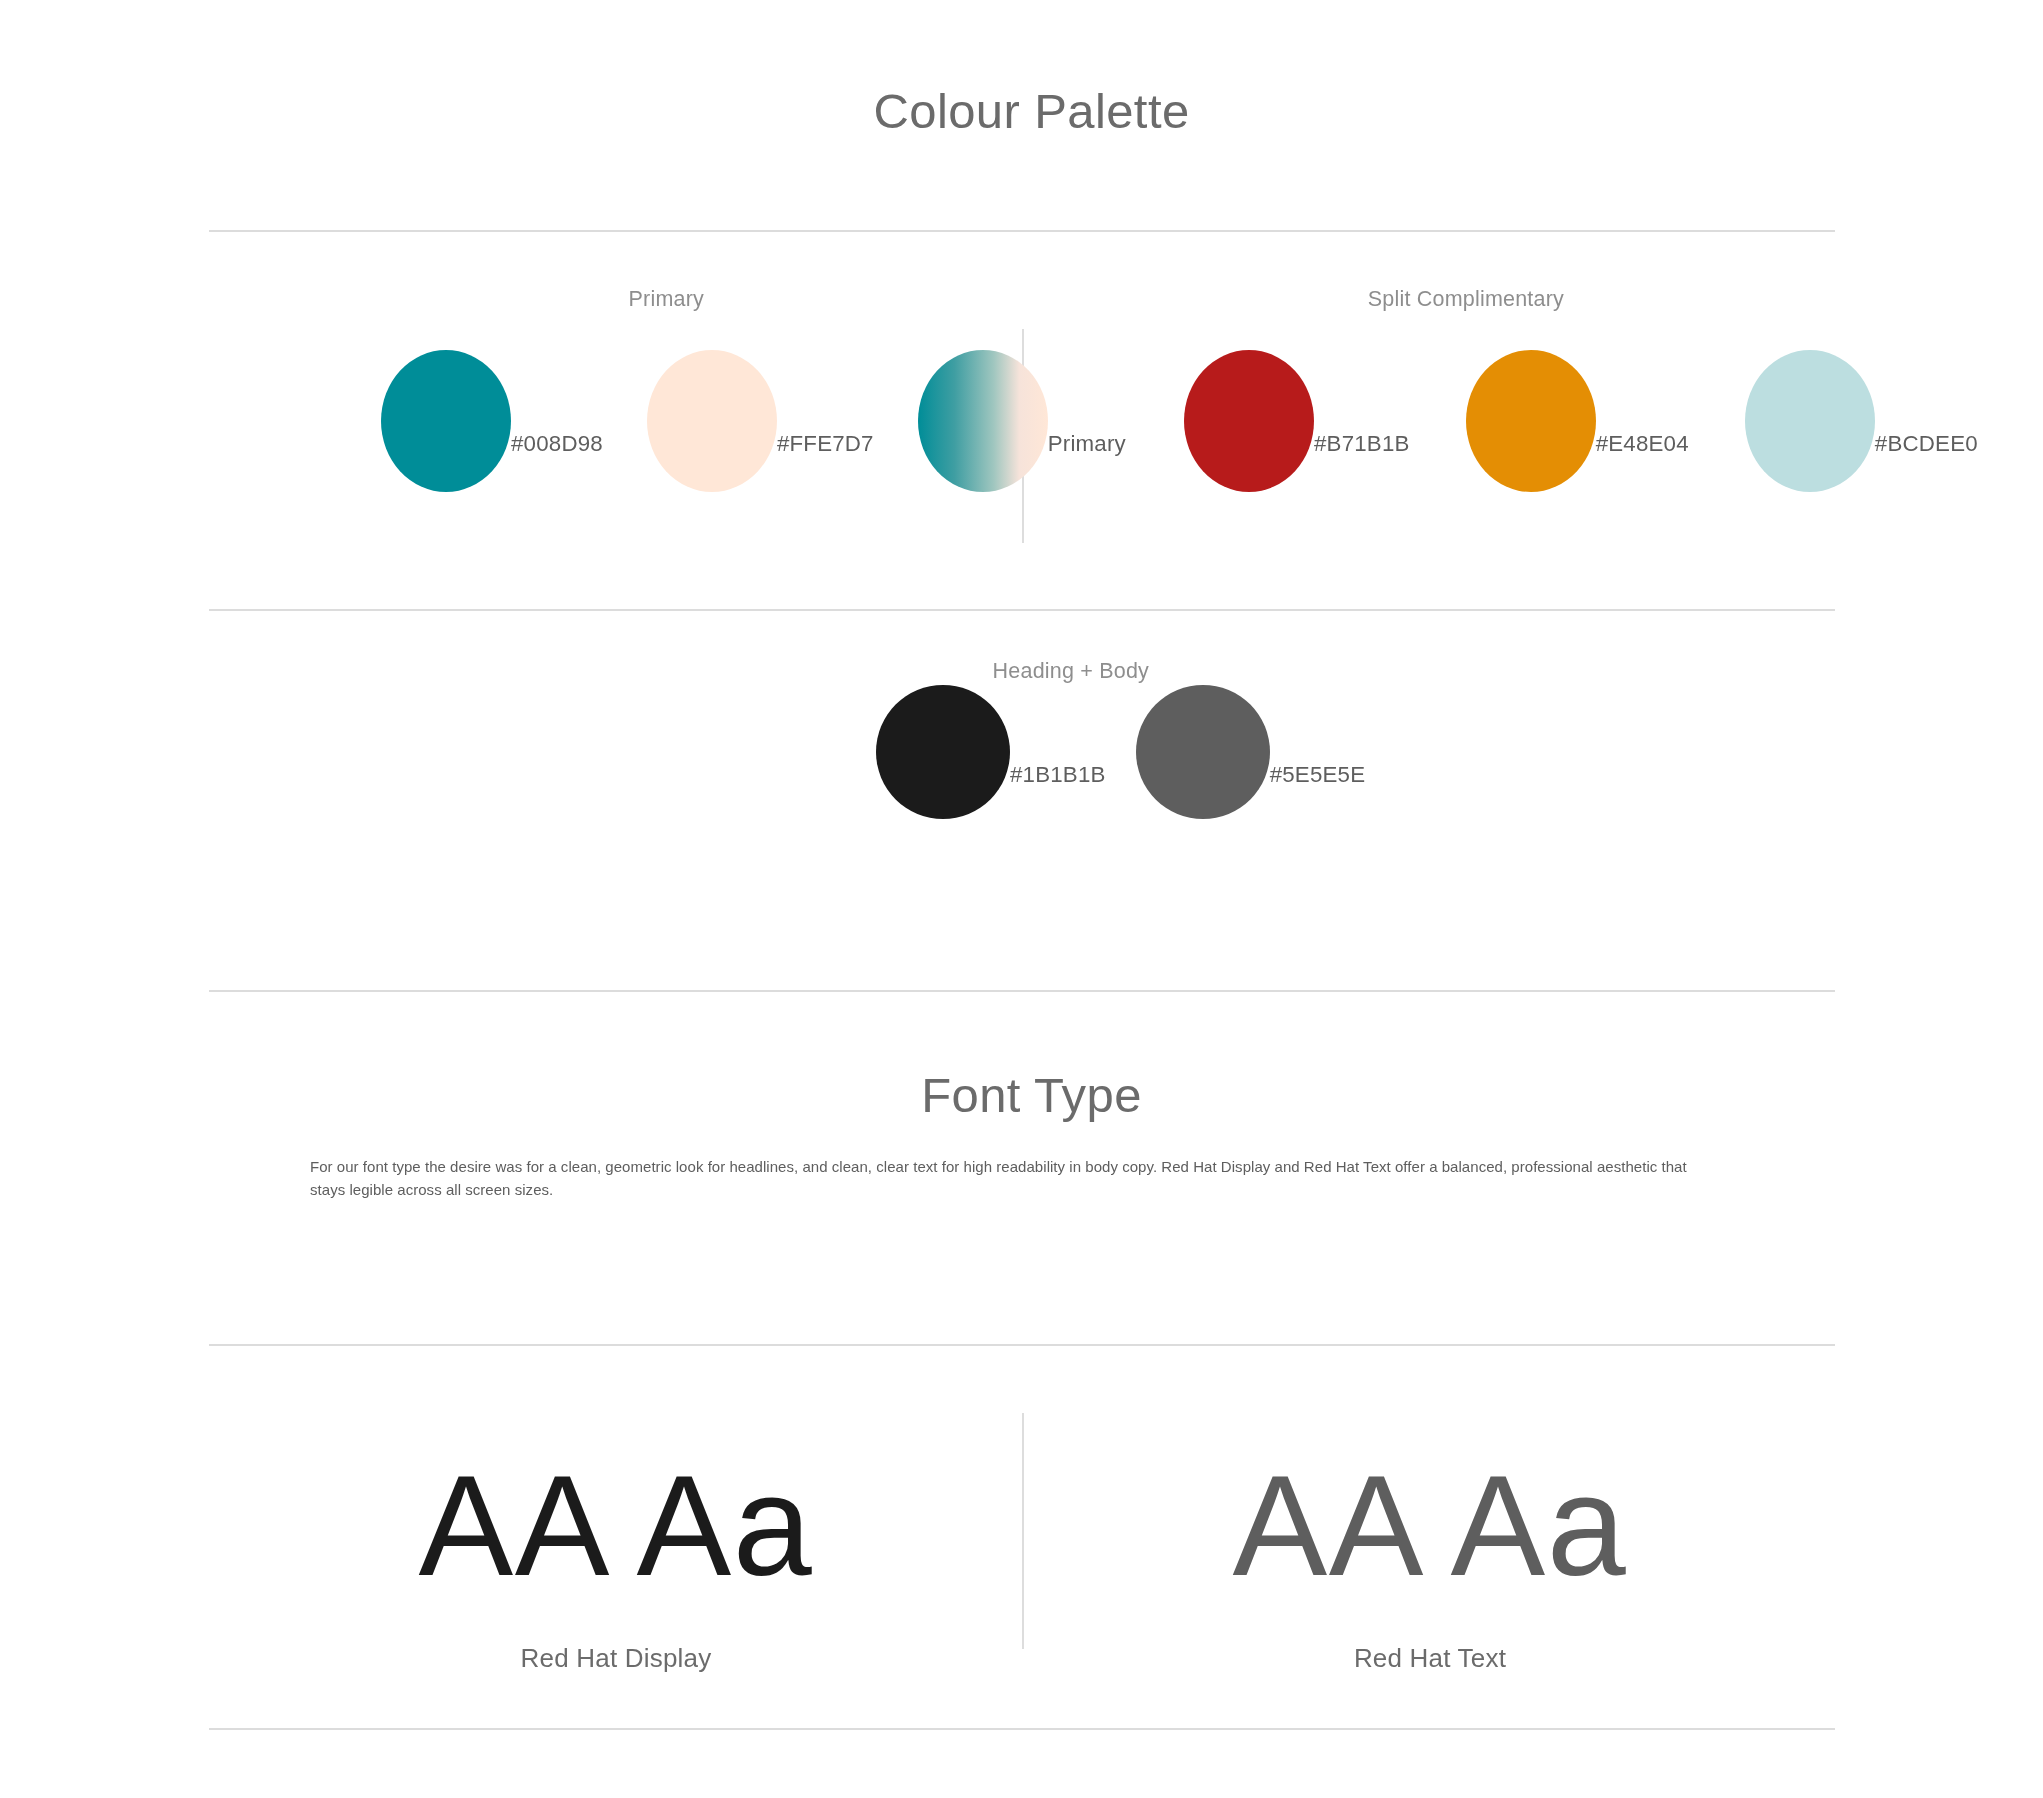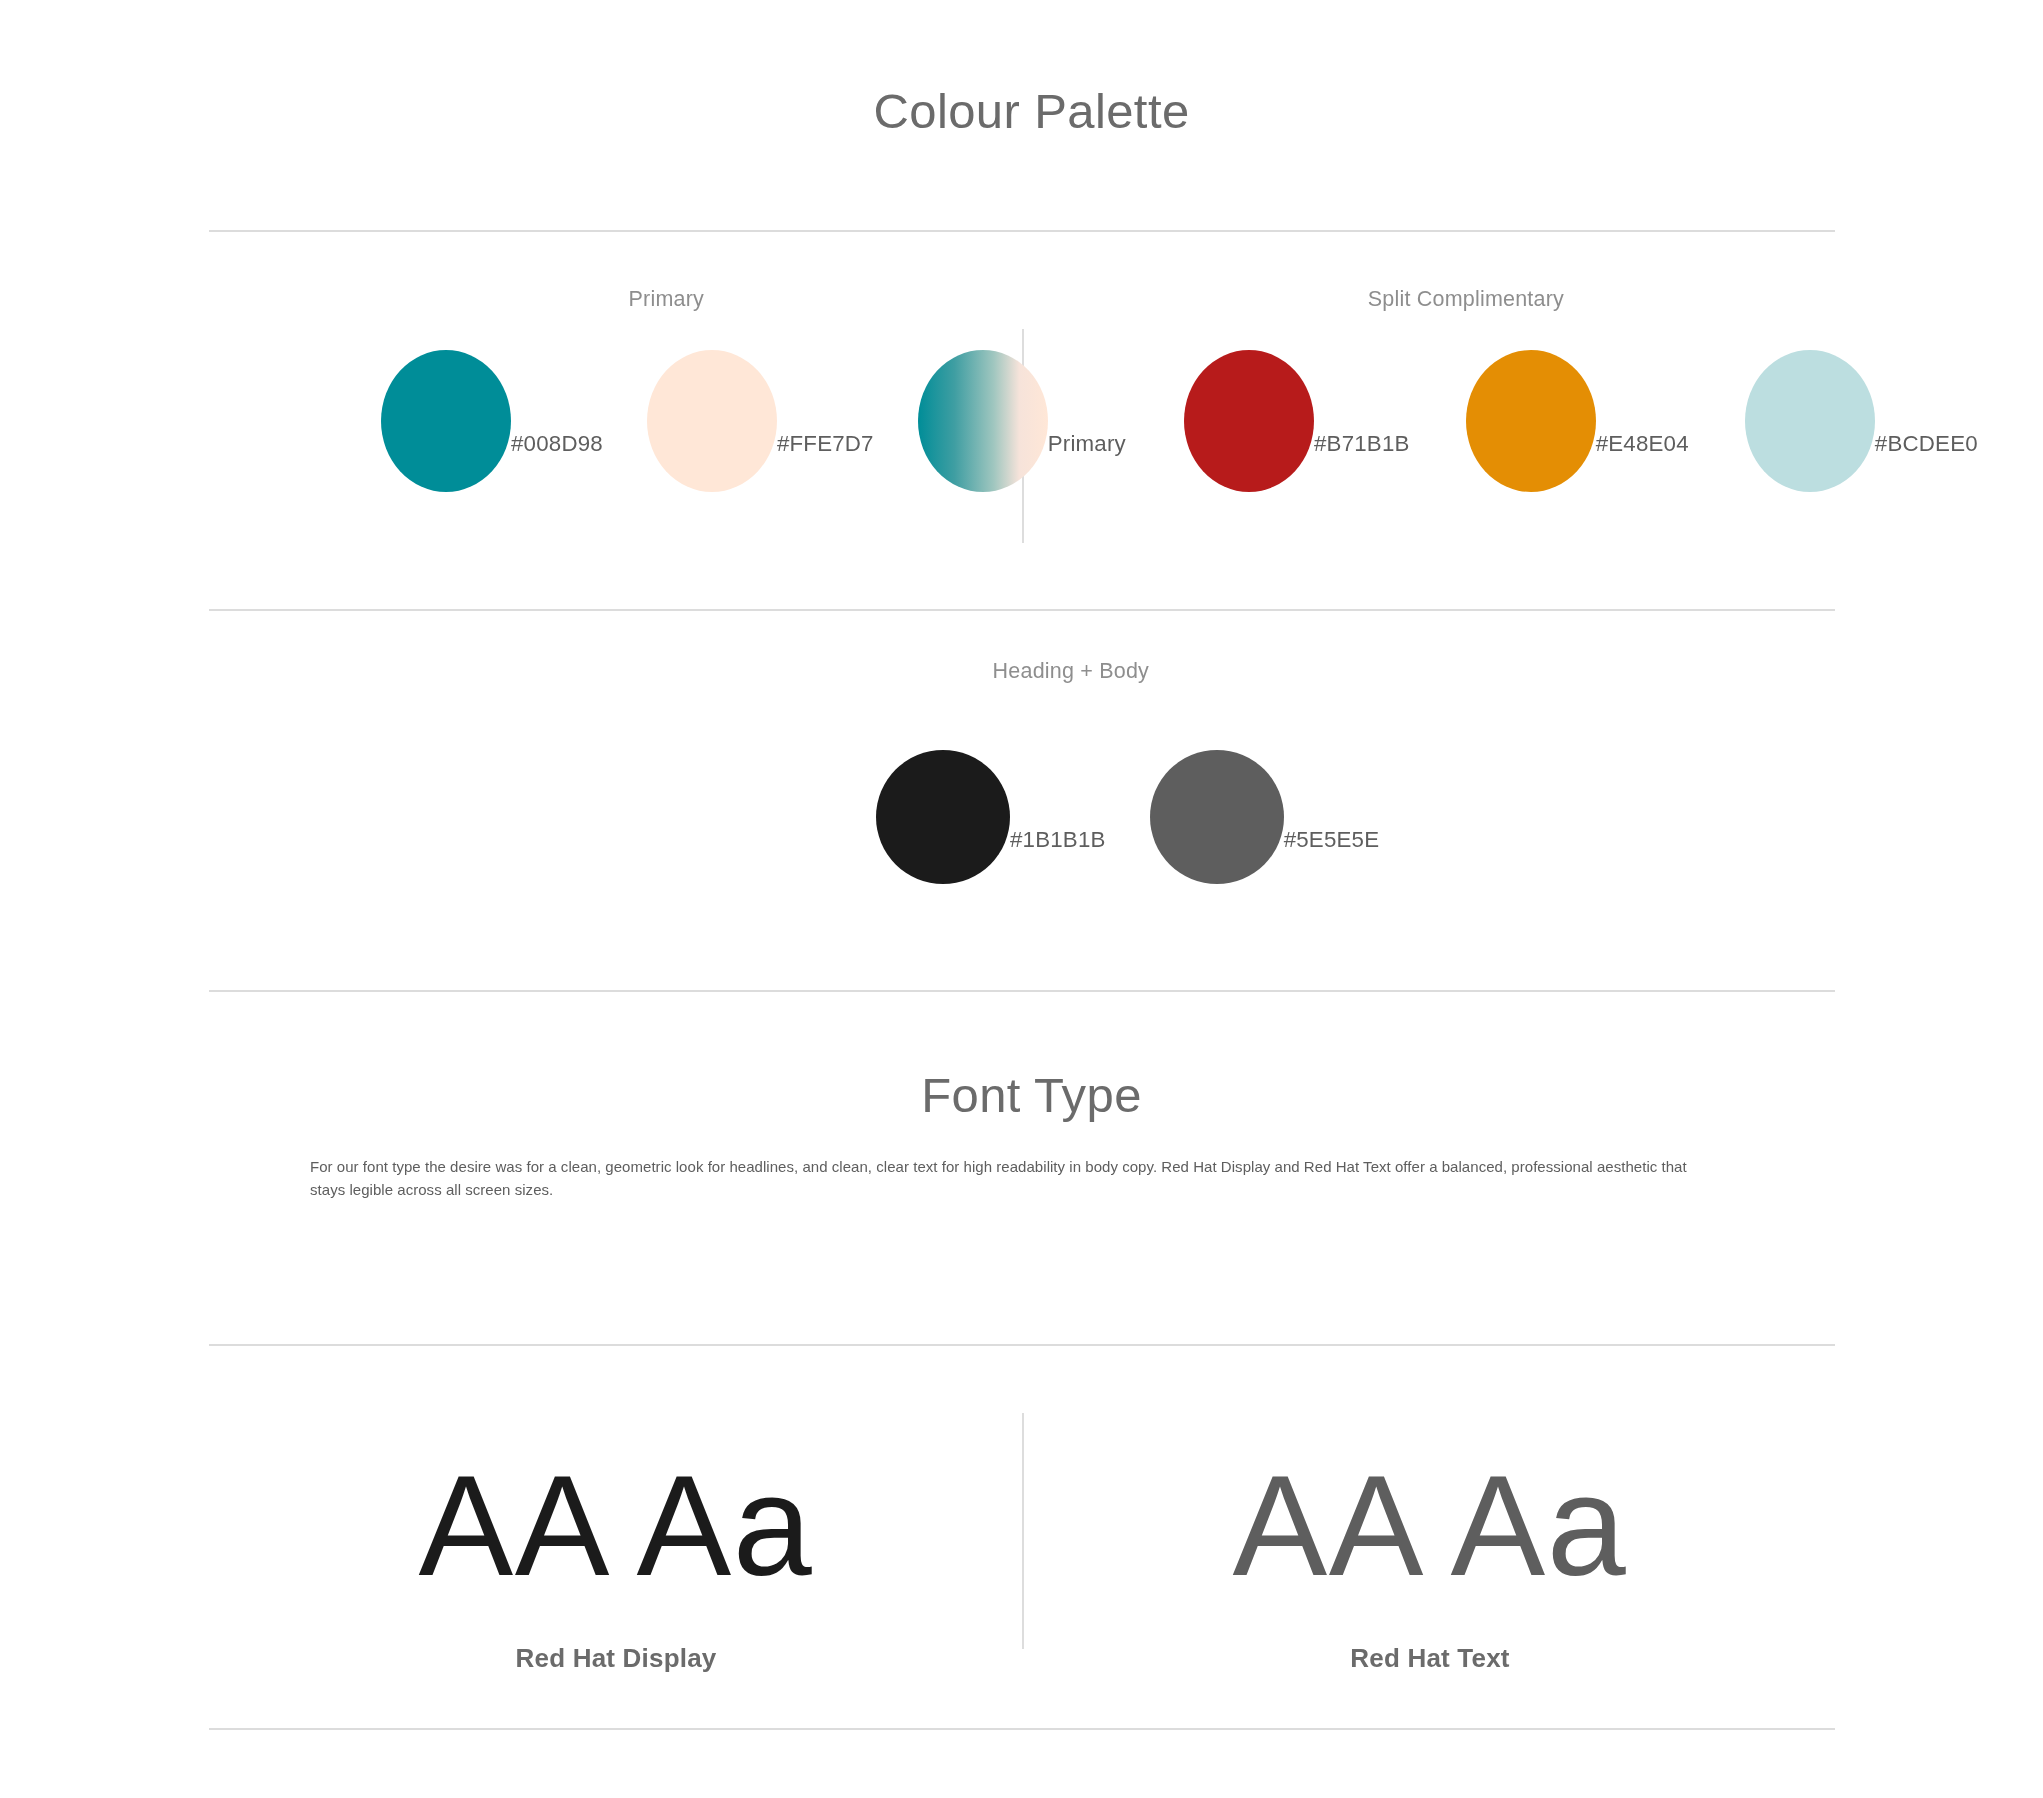--- a/index.html
+++ b/index.html
@@ -115,21 +115,21 @@
   .specimen-glyphs {
     font-size: 142px;
     font-weight: 400;
     line-height: 1;
     letter-spacing: 1.6px;
     font-family: "Liberation Sans", sans-serif;
   }
   .specimen-caption {
     margin-top: 46px;
     font-size: 26px;
-    font-weight: 700;
+    font-weight: 400;
     color: #6b6b6b;
     letter-spacing: 0.2px;
   }
 </style>
 </head>
 <body>
 
 <div class="page">
 
   <div class="section-title" style="top:83px; font-size:49px;">Colour Palette</div>
@@ -169,21 +169,21 @@
     <div class="swatch">
       <div class="swatch-dot oval" style="background:#BCDEE0;"></div>
       <div class="swatch-label">#BCDEE0</div>
     </div>
   </div>
 
   <div class="divider" style="top:609px;"></div>
 
   <div class="group-label" style="left:894px; top:659px; width:255px;">Heading + Body</div>
 
-  <div class="swatch-group" style="left:876px; top:750px; gap:44px;">
+  <div class="swatch-group" style="left:876px; top:685px; gap:30px;">
     <div class="swatch round-swatch">
       <div class="swatch-dot round" style="background:#1B1B1B;"></div>
       <div class="swatch-label">#1B1B1B</div>
     </div>
     <div class="swatch round-swatch">
       <div class="swatch-dot round" style="background:#5E5E5E;"></div>
       <div class="swatch-label">#5E5E5E</div>
     </div>
   </div>
 

